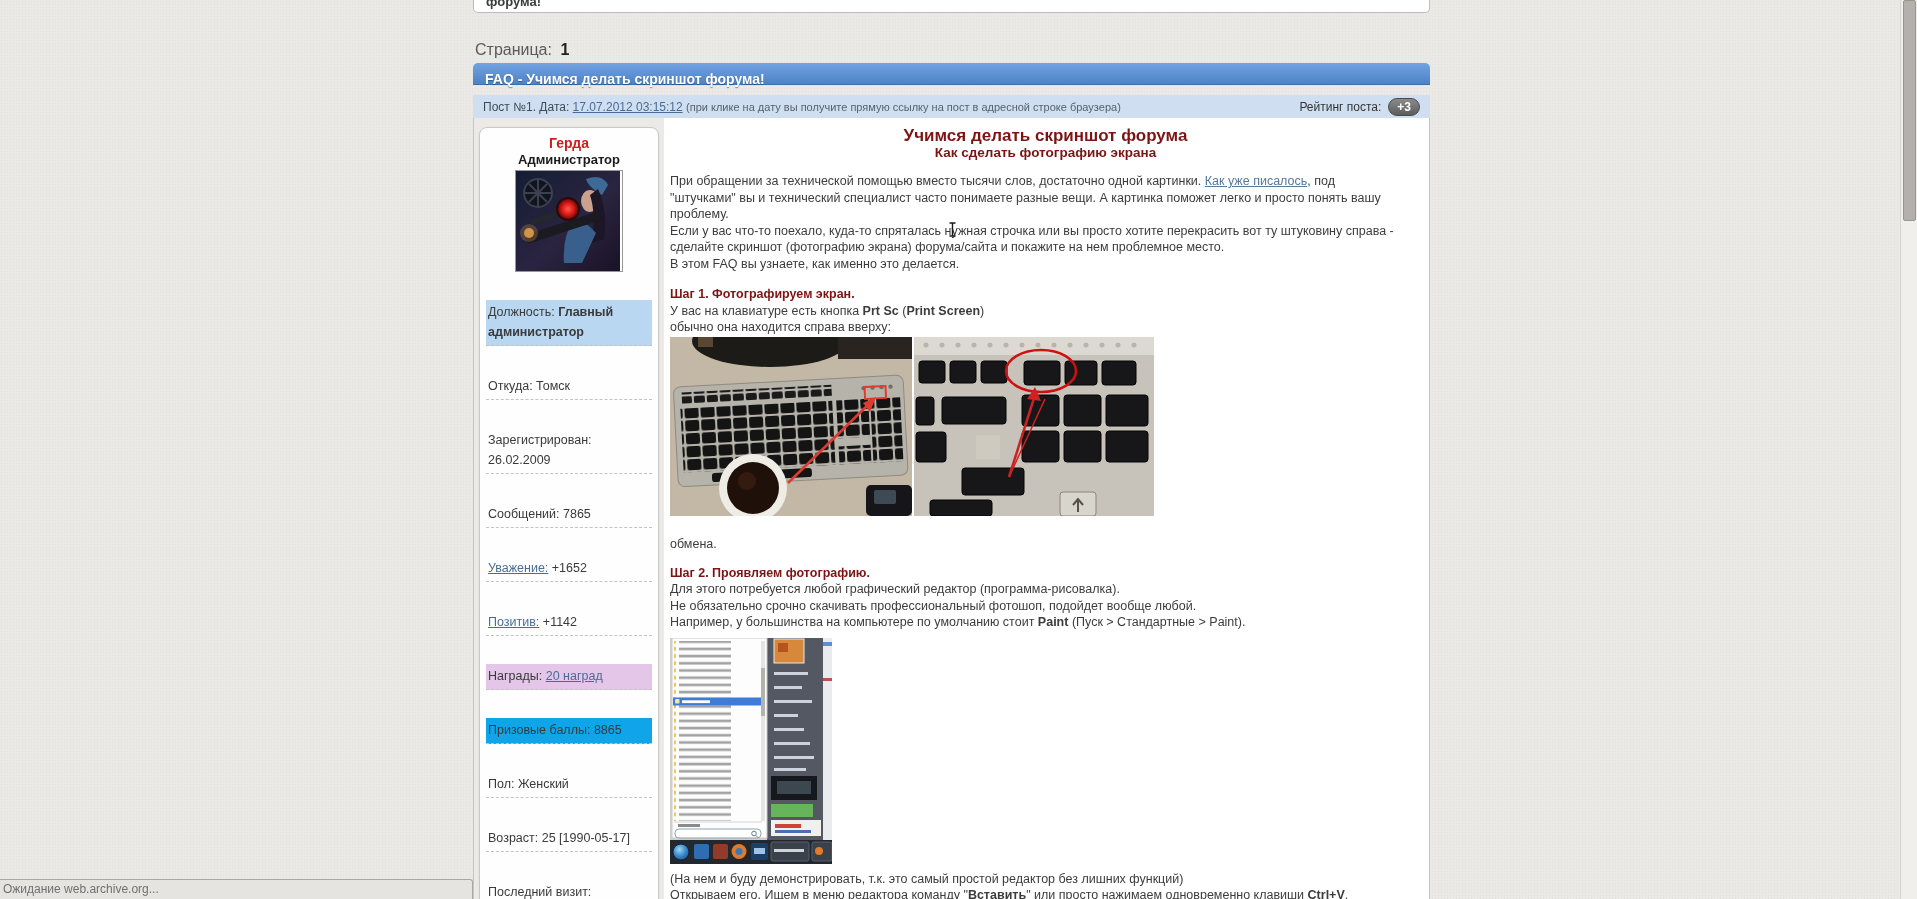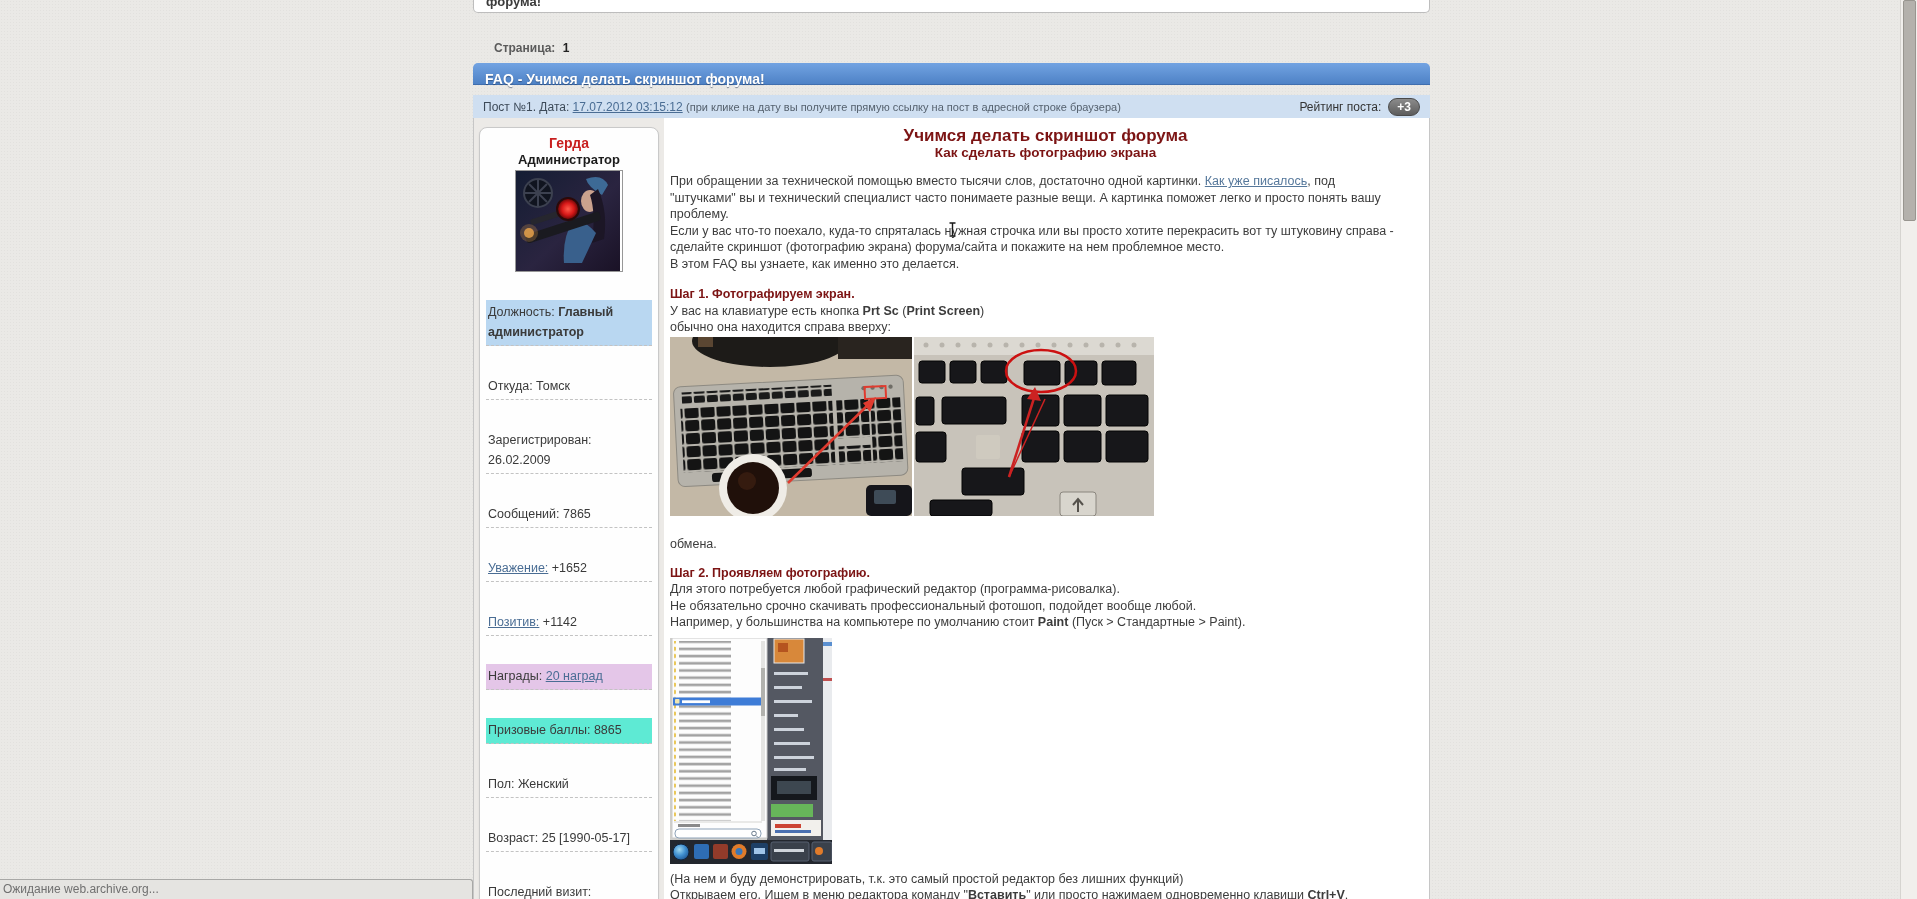--- a/index.html
+++ b/index.html
@@ -6,21 +6,21 @@
   body{font-family:"Liberation Sans","DejaVu Sans",sans-serif;}
   .screen{position:relative;width:1917px;height:899px;overflow:hidden;
     background-color:#eae9e6;
     background-image:radial-gradient(rgba(0,0,0,0.035) 1px, transparent 1px);
     background-size:3px 3px;}
   
   .topbox{position:absolute;left:473px;top:0;width:955px;height:12px;background:#fff;
     border:1px solid #bdbdbd;border-top:none;border-radius:0 0 5px 5px;overflow:hidden;}
   .topbox span{position:absolute;left:12px;top:-6px;font-size:13px;font-weight:bold;color:#3b3b3b;}
   
-  .pagenav{position:absolute;left:494px;top:41px;font-size:12px;color:#5a5a5a;font-weight:bold;}
+  .pagenav{position:absolute;left:475px;top:41px;font-size:16px;color:#5a5a5a;}
   .pagenav b{color:#222;margin-left:4px;}
   
   .post-header{position:absolute;left:473px;top:63px;width:957px;height:22px;
     background:linear-gradient(#72a3e2,#4e82c6);border-bottom:1px solid #3f6eae;
     border-radius:5px 5px 0 0;color:#fff;font-size:14px;font-weight:bold;
     line-height:32px;padding-left:12px;box-sizing:border-box;
     text-shadow:0 1px 1px rgba(30,50,80,.55);}
   
   .meta-bar{position:absolute;left:473px;top:95px;width:957px;height:23px;background:#cfdff1;
     display:flex;align-items:center;justify-content:space-between;box-sizing:border-box;
@@ -41,21 +41,21 @@
     box-sizing:border-box;}
   .profile-box{padding:7px 5px 6px;}
   .p-user{font-size:14px;font-weight:bold;color:#c81f1f;text-align:center;}
   .p-role{font-size:13px;font-weight:bold;color:#1c1c1c;text-align:center;margin-top:1px;}
   .avatar-wrap{width:106px;margin:3px auto 4px;border:1px solid #979797;line-height:0;}
   .p-details{margin:2px 1px 0;font-size:12.5px;color:#3a3a3a;}
   .prow{padding:2px 2px 3px;line-height:20px;border-bottom:1px dashed #c3c3c3;margin-top:28px;}
   .prow:last-child{border-bottom:none;}
   .hl-blue{background:#b9d7f1;}
   .hl-pink{background:#e4c6e8;}
-  .hl-green{background:#5eead4;}
+  .hl-green{background:#0ea5e9;}
   .plnk{color:#4a6d94;text-decoration:underline;cursor:pointer;}
   .nosite-box{height:42px;line-height:40px;text-align:center;color:#c81f1f;
     font-size:13.5px;font-weight:bold;}
   
   .content{flex:1;padding:8px 8px 0 6px;box-sizing:border-box;font-size:12.5px;
     color:#3c3c3c;line-height:16.5px;}
   .a-title{font-size:17px;line-height:19px;font-weight:bold;color:#7c1414;text-align:center;}
   .a-subtitle{font-size:13.5px;line-height:15px;font-weight:bold;color:#7c1414;text-align:center;}
   .txt{margin:13px 0 0;}
   .step-h{margin:14px 0 0;font-weight:bold;color:#7c1414;}

